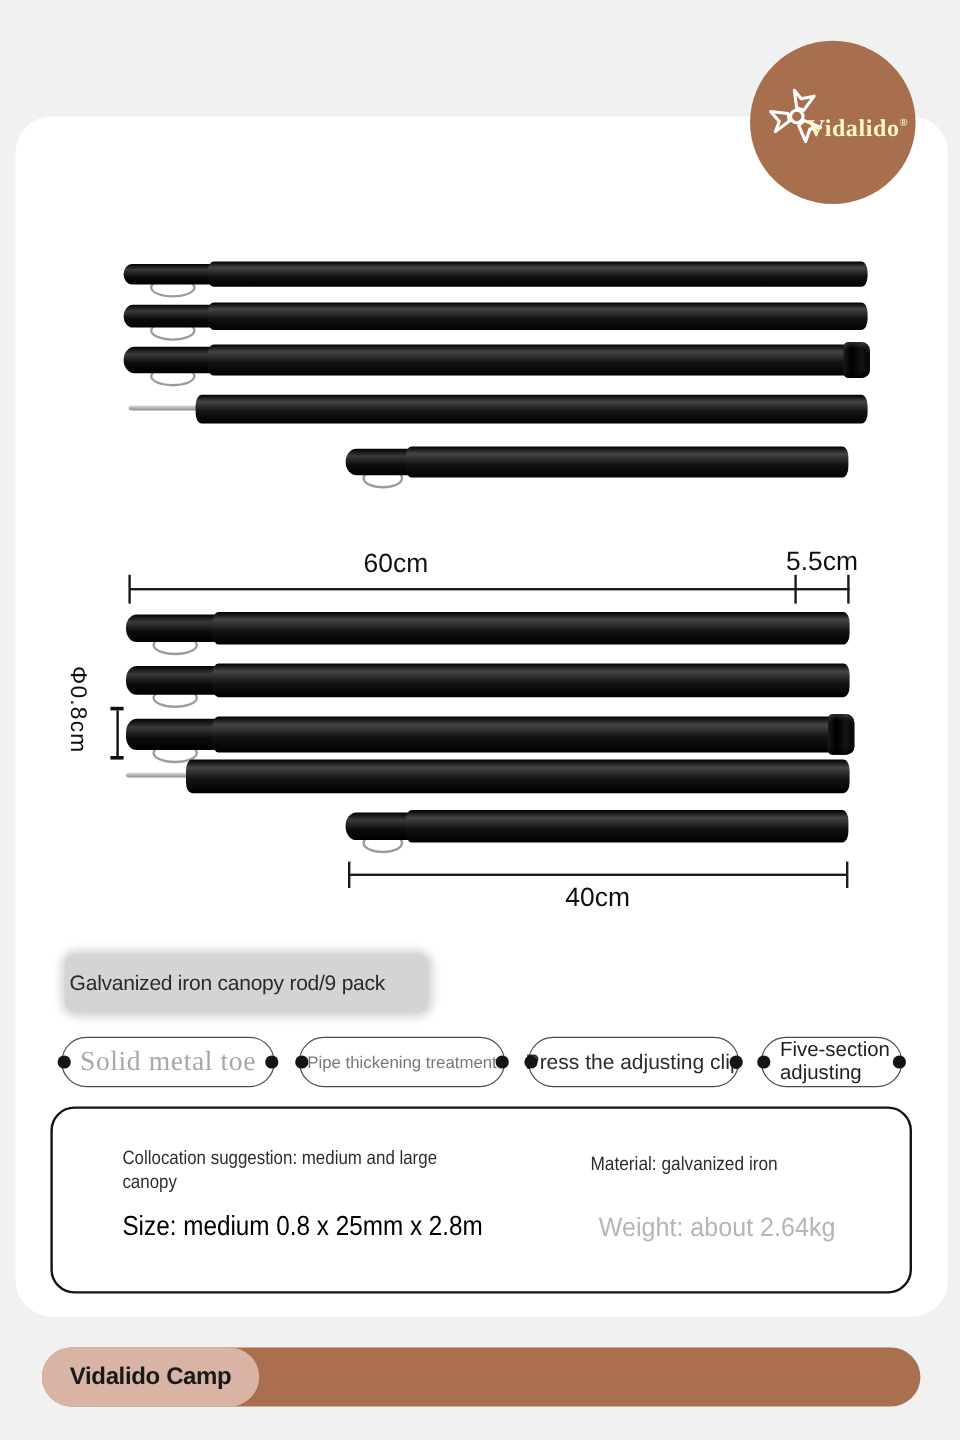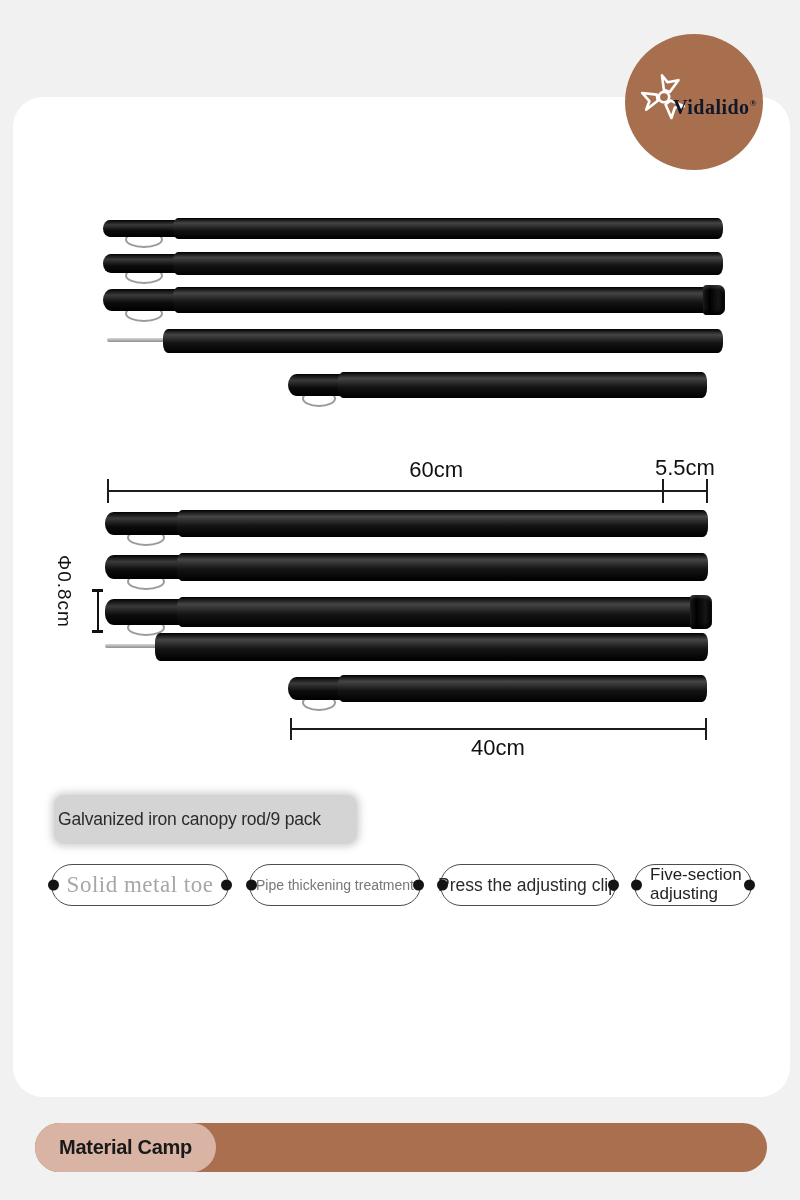--- a/index.html
+++ b/index.html
@@ -13,21 +13,21 @@
     position:absolute; left:13px; top:97px; width:777px; height:1000px;
     background:#ffffff; border-radius:30px;
   }
   
   .logo {
     position:absolute; left:625px; top:34px; width:138px; height:136px;
     background:#a86f4f; border-radius:50%;
   }
   .logo svg { position:absolute; left:13px; top:36px; width:52px; height:52px; }
   .logo-text {
-    position:absolute; left:48px; top:62px; color:#0f172a;
+    position:absolute; left:48px; top:62px; color:#fef9c3;
     font-family:"Liberation Serif", serif; font-weight:700; font-size:20px;
     letter-spacing:0.5px; white-space:nowrap;
   }
   .logo-text sup { font-size:9px; vertical-align:super; }
   
   .rod { position:absolute; }
   .rod .body {
     position:absolute; top:0; bottom:0; right:0; z-index:1;
     border-radius:5px / 9px;
     background:linear-gradient(180deg,#000 0%,#454545 24%,#141414 58%,#000 100%);
@@ -153,21 +153,21 @@
         <div class="body" style="left:50px"></div>
       </div>
     </div>
 
     <div>
 
       <div class="dim-line" style="left:95px;top:393px;width:600px"></div>
       <div class="dim-tick" style="left:94px;top:382px;height:24px"></div>
       <div class="dim-tick" style="left:649px;top:382px;height:24px"></div>
       <div class="dim-tick" style="left:693px;top:382px;height:24px"></div>
-      <div class="dim-label" style="left:290px;top:360px;width:160px;text-align:right">60cm</div>
+      <div class="dim-label" style="left:290px;top:360px;width:160px;text-align:left">60cm</div>
       <div class="dim-label" style="left:642px;top:358px">5.5cm</div>
 
       <div class="dia-label" style="left:40px;top:458px;height:110px">Φ0.8cm</div>
       <div class="ibeam" style="left:79px;top:492px;height:44px"></div>
 
       <div class="rod" style="left:92px;top:413px;width:603px;height:27px">
         <div class="clip" style="left:22px"></div>
         <div class="tip" style="width:80px"></div>
         <div class="body" style="left:72px"></div>
       </div>
@@ -216,20 +216,26 @@
       <span class="dot dl"></span>
       <span class="txt t3">Press the adjusting clip</span>
       <span class="dot dr"></span>
     </div>
     <div class="pill" style="left:621px;top:767px;width:118px">
       <span class="dot dl"></span>
       <span class="txt t4">Five-section adjusting</span>
       <span class="dot dr"></span>
     </div>
 
+    <div class="spec-box" style="left:29px;top:825px">
+      <div class="sp-collocation">Collocation suggestion: medium and large canopy</div>
+      <div class="sp-material">Material: galvanized iron</div>
+      <div class="sp-size">Size: medium 0.8 x 25mm x 2.8m</div>
+      <div class="sp-weight">Weight: about 2.64kg</div>
+    </div>
 
   </div>
 
   <div class="logo">
     <svg viewBox="0 0 100 100" aria-hidden="true">
       <g transform="translate(50,52)" fill="none" stroke="#ffffff" stroke-width="5" stroke-linejoin="round">
         <circle r="10"></circle>
         <g transform="rotate(20)">
           <path d="M -5 -13 L -18 -38 L -3 -29 L 15 -40 L 7 -13 Z"></path>
           <path d="M -5 -13 L -18 -38 L -3 -29 L 15 -40 L 7 -13 Z" transform="rotate(120)"></path>
@@ -237,17 +243,17 @@
         </g>
       </g>
     </svg>
     <div class="logo-text">
       <span>Vidalido</span><sup>®</sup>
     </div>
   </div>
 
   <div class="banner">
     <div class="banner-label">
-      <span>Material Camp</span>
+      <span>Vidalido Camp</span>
     </div>
   </div>
 
 </div>
 
 </body></html>

